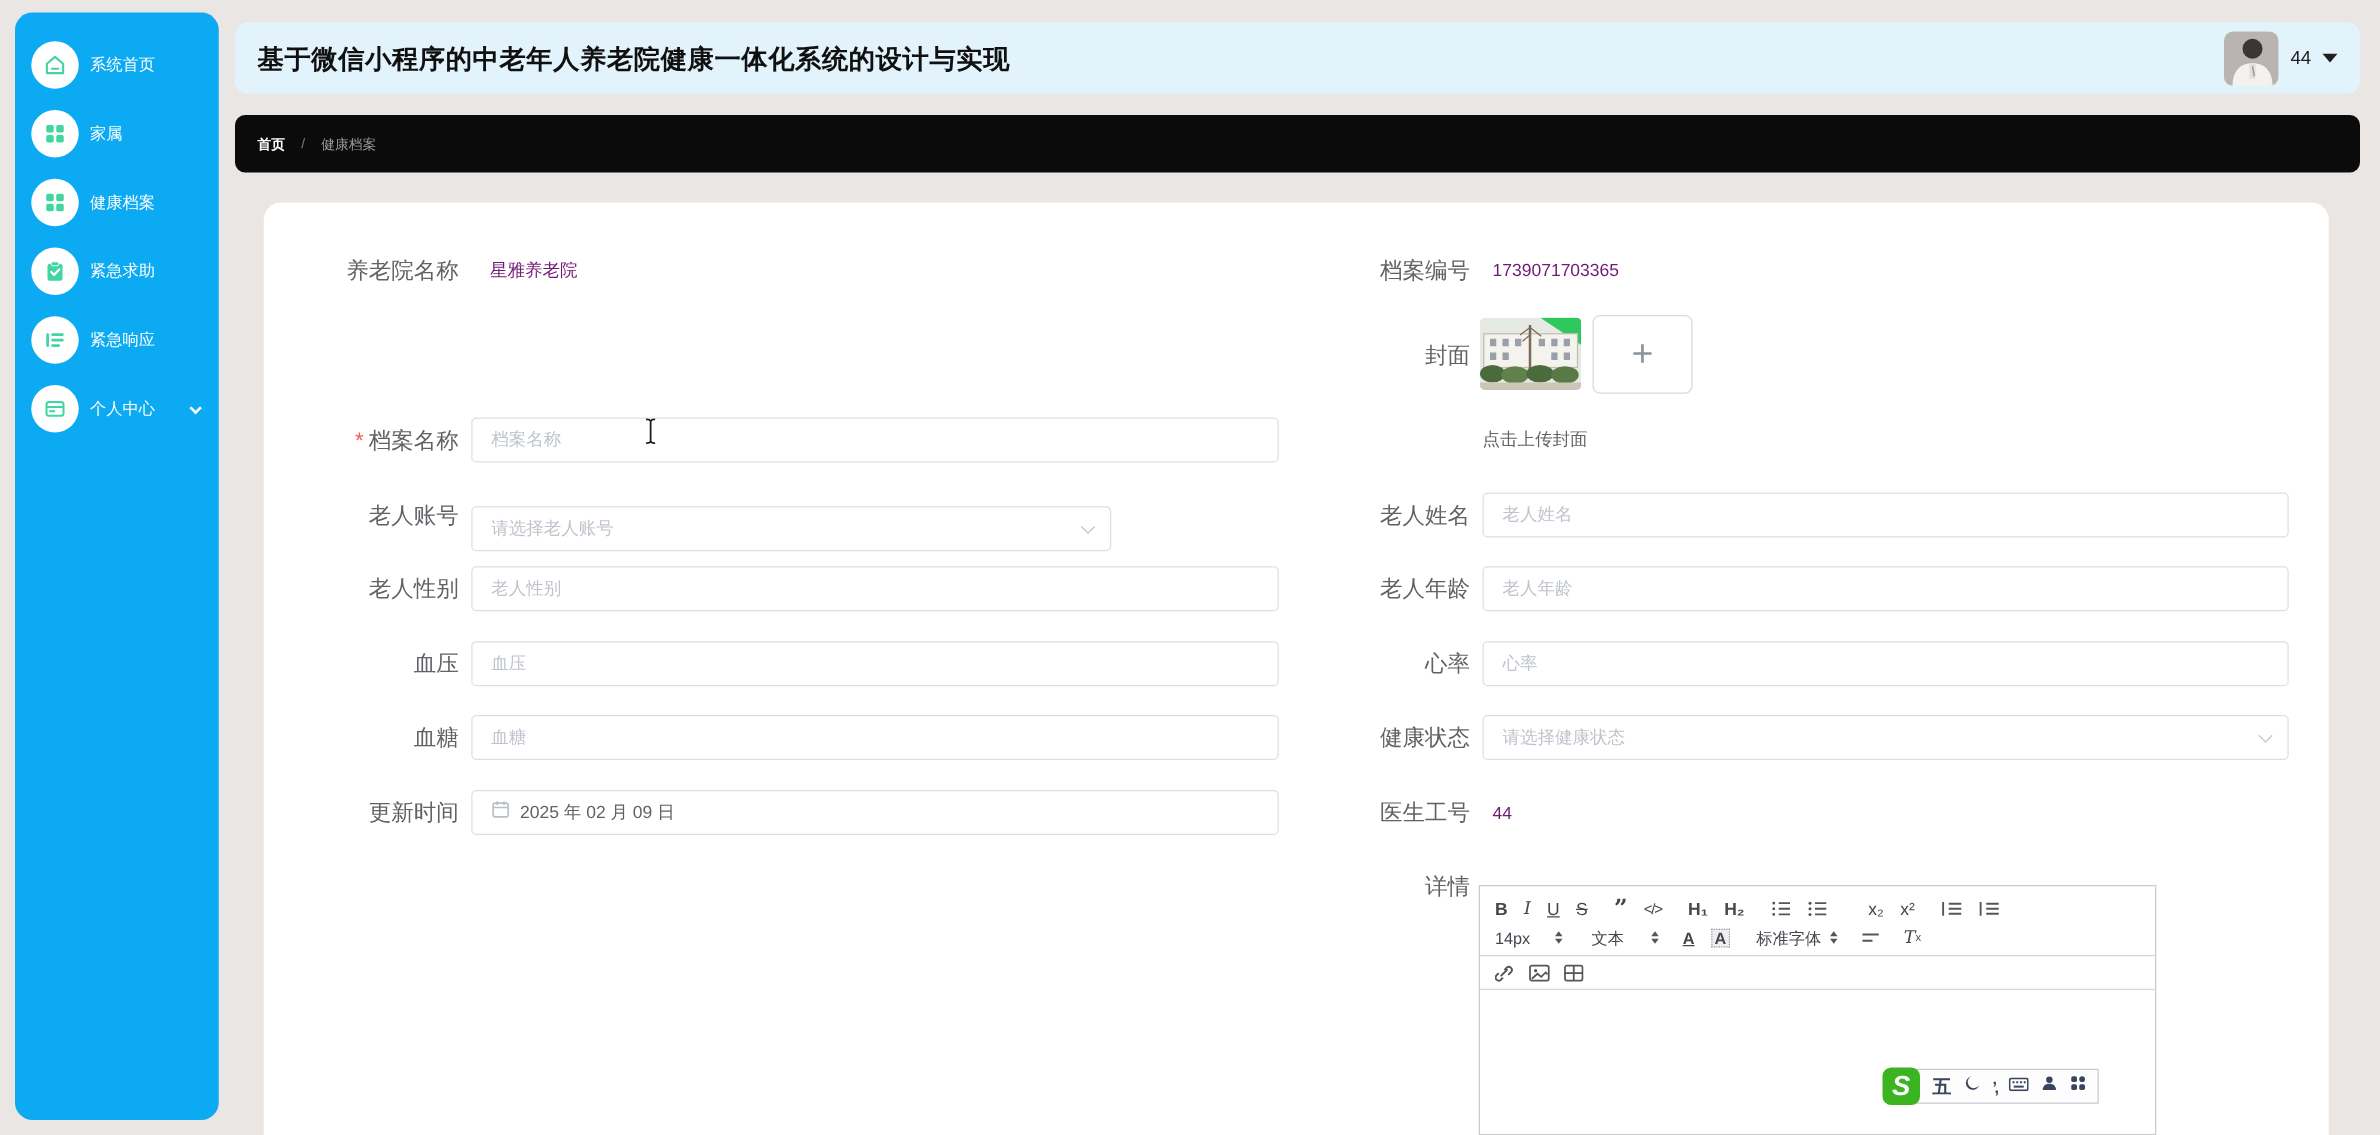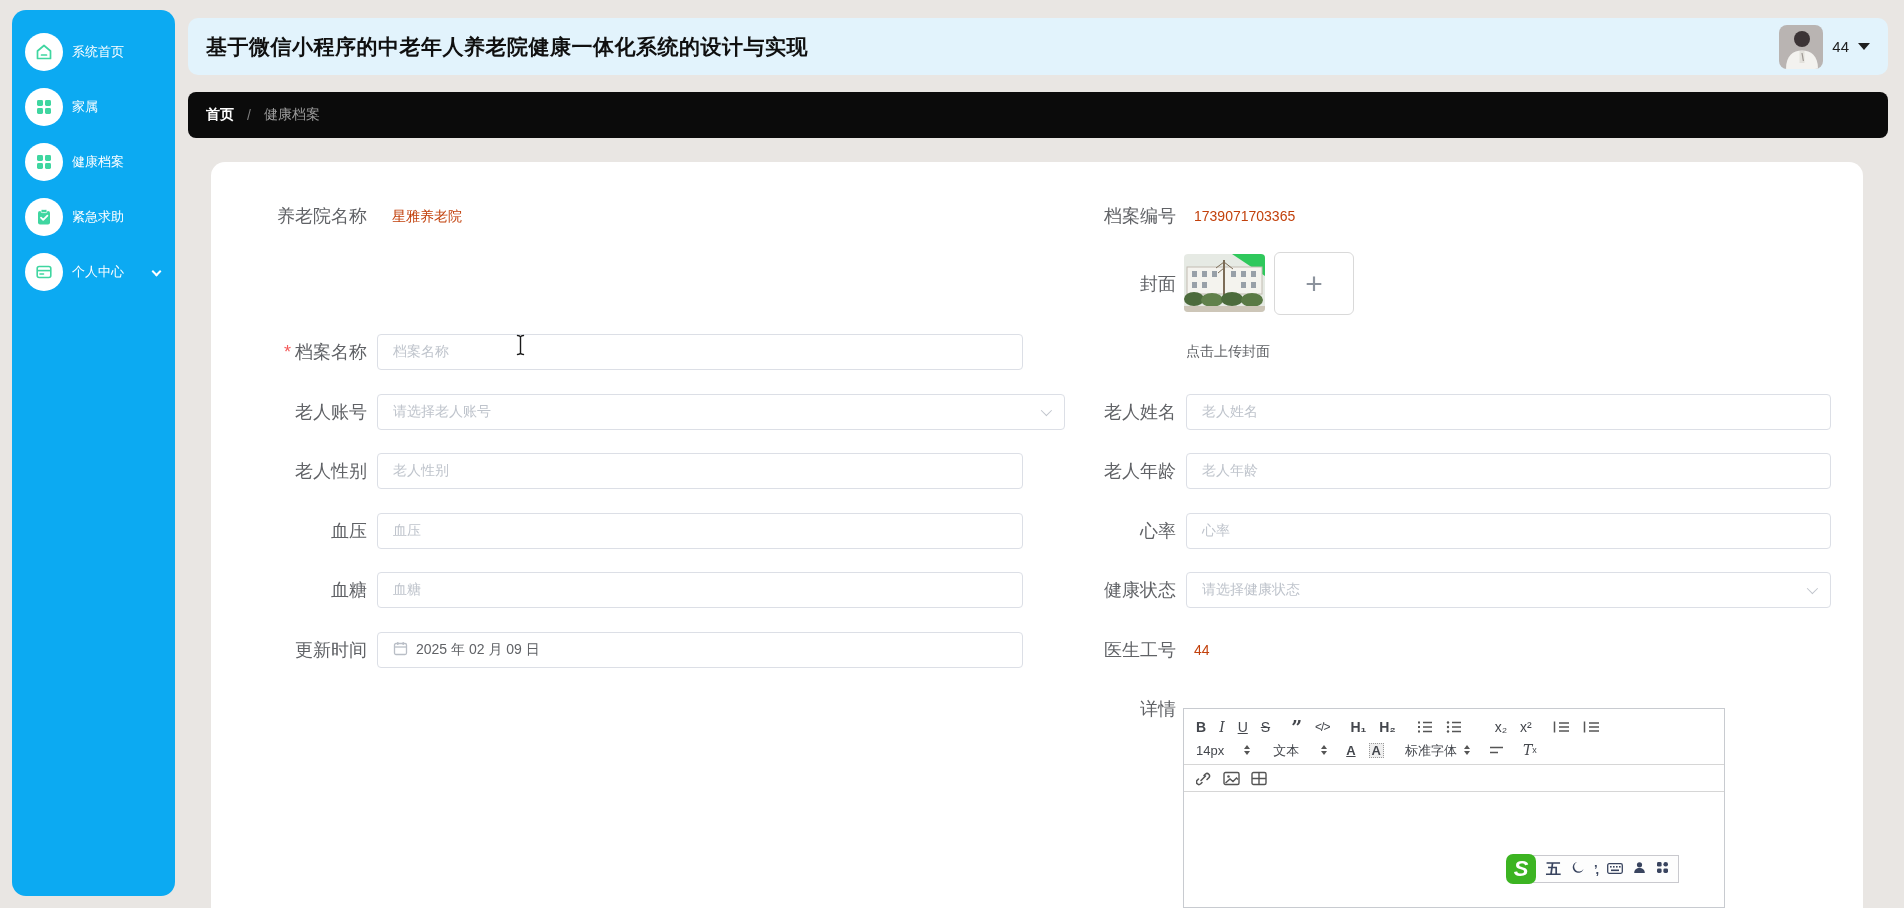--- a/index.html
+++ b/index.html
@@ -35,36 +35,36 @@
   }
   .topbar-title { font-size:21px; font-weight:bold; color:#101010; letter-spacing:0.5px; }
   .topbar-right { margin-left:auto; display:flex; align-items:center; gap:9px; }
   .avatar { width:44px; height:44px; border-radius:8px; overflow:hidden; display:block; }
   .user-name { font-size:15px; color:#1f1f1f; }
   .caret-down { width:0; height:0; border-left:6px solid transparent; border-right:6px solid transparent; border-top:7px solid #1f1f1f; }
   
   .breadcrumb {
     position:absolute; left:188px; top:92px; width:1700px; height:46px;
     background:#0b0b0b; border-radius:8px; display:flex; align-items:center;
-    padding-left:18px; gap:13px; font-size:14px;
+    padding-left:18px; gap:13px; font-size:11px;
   }
   .bc-home { color:#fff; font-weight:bold; cursor:pointer; }
   .bc-sep { color:#7d7d7d; }
   .bc-cur { color:#9b9b9b; }
   
   .card {
     position:absolute; left:211px; top:162px; width:1652px; height:746px;
     background:#fff; border-radius:14px 14px 0 0;
   }
   .lbl {
     position:absolute; line-height:36px; font-size:18px; color:#606266;
     text-align:right; white-space:nowrap;
   }
   .req { color:#f45b5b; margin-right:4px; }
-  .val { position:absolute; line-height:36px; font-size:14px; color:#c2410c; white-space:nowrap; }
+  .val { position:absolute; line-height:36px; font-size:14px; color:#701a75; white-space:nowrap; }
   .inp {
     position:absolute; height:36px; background:#fff; border:1px solid #dcdfe6;
     border-radius:4px; display:flex; align-items:center; padding:0 15px; cursor:text;
   }
   .ph { font-size:14px; color:#bfc4cc; }
   .chev {
     margin-left:auto; width:8px; height:8px; border-right:1.5px solid #c0c4cc;
     border-bottom:1.5px solid #c0c4cc; transform:rotate(45deg) translateY(-2px);
   }
   .date-text { font-size:14px; color:#606266; margin-left:8px; }
@@ -163,20 +163,33 @@
     </div>
     <div class="nav-item">
       <span class="nav-circ">
         <svg width="20" height="20" viewBox="0 0 20 20">
             <rect x="4" y="4" width="12" height="13.5" rx="2" fill="#3fd6a0"></rect>
             <rect x="7" y="2.4" width="6" height="3.2" rx="1.2" fill="#3fd6a0" stroke="#fff" stroke-width="0.8"></rect>
             <path d="M7 10.6 l2.2 2.3 L13.4 8.6" fill="none" stroke="#fff" stroke-width="1.8" stroke-linecap="round" stroke-linejoin="round"></path>
           </svg>
       </span>
       <span class="nav-label">紧急求助</span>
+    </div>
+    <div class="nav-item">
+      <span class="nav-circ">
+        <svg width="20" height="20" viewBox="0 0 20 20">
+            <g fill="#3fd6a0">
+              <rect x="3" y="4.5" width="2.2" height="11" rx="1"></rect>
+              <rect x="7" y="4.5" width="10" height="2.2" rx="1.1"></rect>
+              <rect x="7" y="8.9" width="10" height="2.2" rx="1.1"></rect>
+              <rect x="7" y="13.3" width="7" height="2.2" rx="1.1"></rect>
+            </g>
+          </svg>
+      </span>
+      <span class="nav-label">紧急响应</span>
     </div>
     <div class="nav-item">
       <span class="nav-circ">
         <svg width="20" height="20" viewBox="0 0 20 20">
             <rect x="3.2" y="4.5" width="13.6" height="11" rx="2" fill="none" stroke="#3fd6a0" stroke-width="1.6"></rect>
             <path d="M3.2 8.6 h13.6" stroke="#3fd6a0" stroke-width="1.6"></path>
             <path d="M6 12 h3.5" stroke="#3fd6a0" stroke-width="1.6" stroke-linecap="round"></path>
           </svg>
       </span>
       <span class="nav-label">个人中心</span>
@@ -247,21 +260,21 @@
       <span class="plus">+</span>
     </span>
   <div class="hint">点击上传封面</div>
 
   <div class="lbl" style="left:230px;top:334px;width:137px"><span class="req">*</span><span>档案名称</span></div>
   <div class="inp" style="left:377px;top:334px;width:646px">
       <span class="ph">档案名称</span>
     </div>
 
   <div class="lbl" style="left:230px;top:394px;width:137px"><span>老人账号</span></div>
-  <div class="inp" style="left:377px;top:394px;width:688px">
+  <div class="inp" style="left:377px;top:405px;width:512px">
       <span class="ph">请选择老人账号</span>
       <span class="chev"></span>
     </div>
   <div class="lbl" style="left:1020px;top:394px;width:156px"><span>老人姓名</span></div>
   <div class="inp" style="left:1186px;top:394px;width:645px">
       <span class="ph">老人姓名</span>
     </div>
 
   <div class="lbl" style="left:230px;top:453px;width:137px"><span>老人性别</span></div>
   <div class="inp" style="left:377px;top:453px;width:646px">

